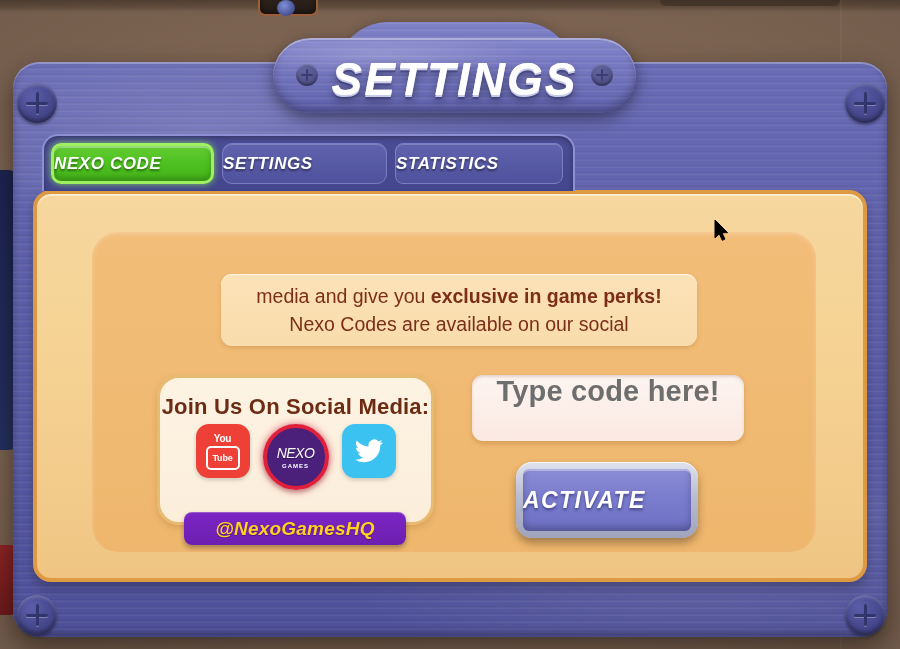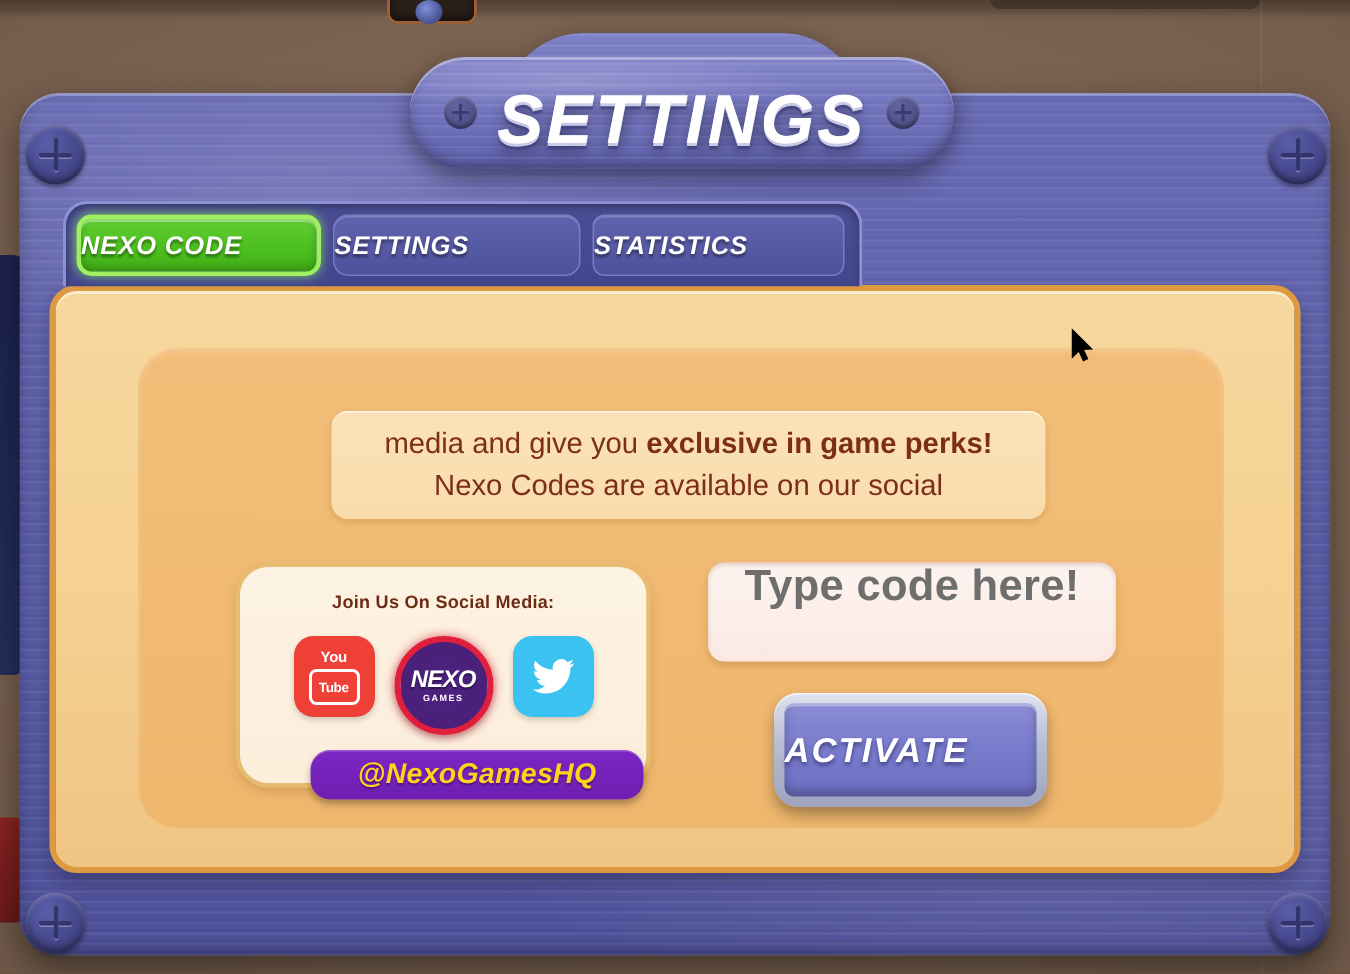--- a/index.html
+++ b/index.html
@@ -307,21 +307,21 @@
     background: linear-gradient(180deg, #fdf3e2 0%, #fbeedb 100%);
     border: 3px solid #e8bb72;
     box-sizing: border-box;
     box-shadow: 0 3px 6px rgba(150,95,30,.25);
     z-index: 6;
   }
   #social-title {
     position: absolute;
     left: 0; top: 16px; width: 271px;
     text-align: center;
-    font-size: 12px;
+    font-size: 22px;
     font-weight: 700;
     color: #6d2b14;
     letter-spacing: .2px;
   }
   #social-icons {
     position: absolute;
     left: 0; top: 46px; width: 271px;
     display: flex;
     align-items: flex-start;
     justify-content: center;
@@ -358,40 +358,39 @@
   }
   .yt-top {
     font-size: 10px; font-weight: 700; color: #ffffff; letter-spacing: -.2px;
     margin-bottom: 1px;
   }
   .nexo-mark {
     position: absolute; left: 0; top: 0; right: 0; bottom: 0;
     display: flex; flex-direction: column; align-items: center; justify-content: center;
   }
   .nexo-word {
-    font-size: 16px; font-weight: 700; font-style: italic; color: #ffffff;
+    font-size: 14px; font-weight: 400; font-style: italic; color: #ffffff;
     letter-spacing: -.5px;
     line-height: 17px;
     text-shadow: 0 1px 1px rgba(0,0,0,.4);
   }
   .nexo-sub {
     font-size: 6px; font-weight: 700; color: #ffffff; letter-spacing: 1px;
     margin-top: 1px;
   }
   #social-handle {
     position: absolute;
-    left: 24px; top: 122px;
+    left: 24px; top: 134px;
     width: 222px; height: 33px;
-    border-radius: 13px;
+    border-radius: 8px;
     background: linear-gradient(180deg, #7c25c4 0%, #6d1fb1 100%);
     display: flex; align-items: center; justify-content: center;
     cursor: pointer;
     box-shadow: 0 3px 5px rgba(0,0,0,.3), inset 0 1px 0 rgba(255,255,255,.25);
     z-index: 3;
-    margin-left: 23px;
   }
   #social-handle span {
     font-size: 19px;
     font-weight: 700;
     font-style: italic;
     color: #ffd21e;
     letter-spacing: .2px;
     text-shadow: 0 1px 1px rgba(60,10,90,.6);
   }
 

